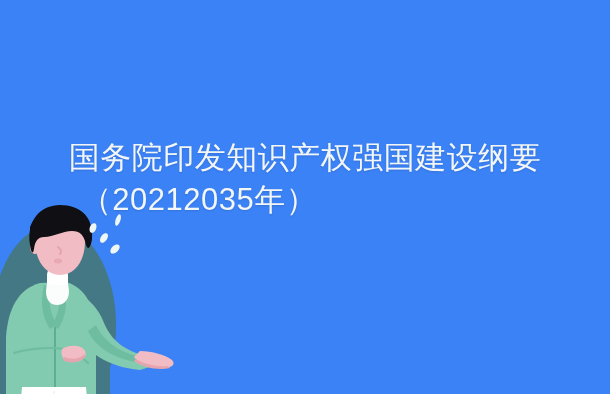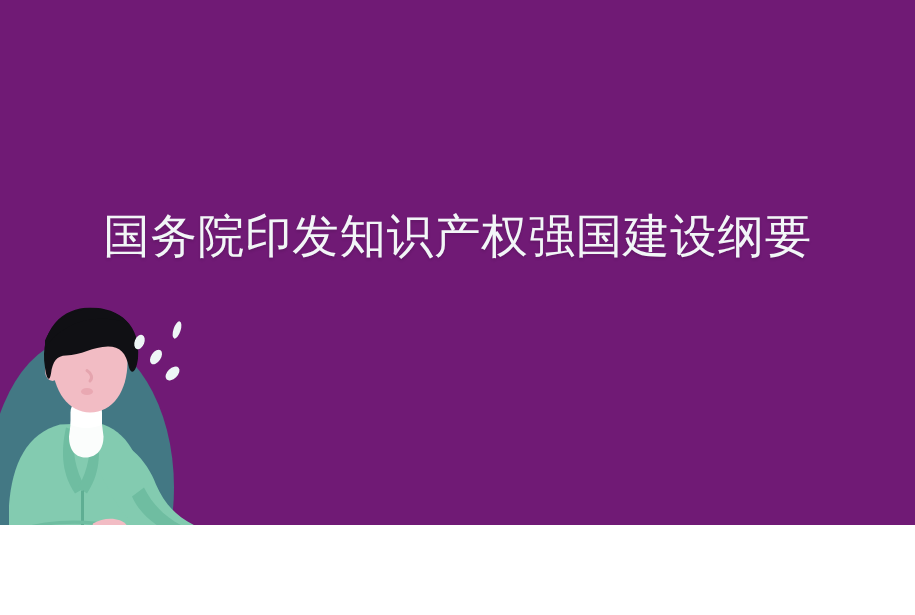--- a/index.html
+++ b/index.html
@@ -8,23 +8,23 @@
     padding: 0;
     background: #ffffff;
   }
   body {
     font-family: "Liberation Sans", "DejaVu Sans", sans-serif;
   }
 
   #cover {
     position: relative;
     width: 610px;
-    height: 350px;
+    height: 394px;
     overflow: hidden;
-    background: #701a75;
+    background: #3b82f6;
     user-select: none;
   }
 
   
   #title-block {
     position: absolute;
     left: 0;
     top: 138px;
     width: 610px;
     text-align: center;
@@ -185,16 +185,17 @@
           <path d="M 22 182 L 86 182 L 88 205 L 20 205 Z" fill="#ffffff"></path>
           <path d="M 54 186 L 55 205" stroke="#f0f3f3" stroke-width="1.6" fill="none"></path>
         </g>
 
       </g>
     </svg>
   </div>
 
   <div id="title-block">
     <div class="title-line-1">国务院印发知识产权强国建设纲要</div>
+    <div class="title-line-2">（20212035年）</div>
   </div>
 
 
 </div>
 
 </body></html>

